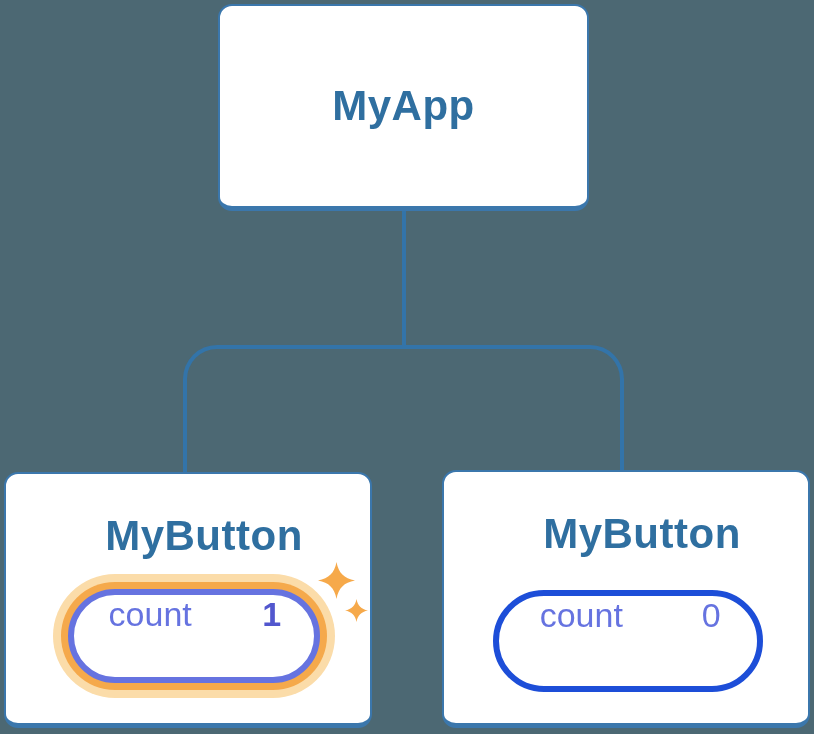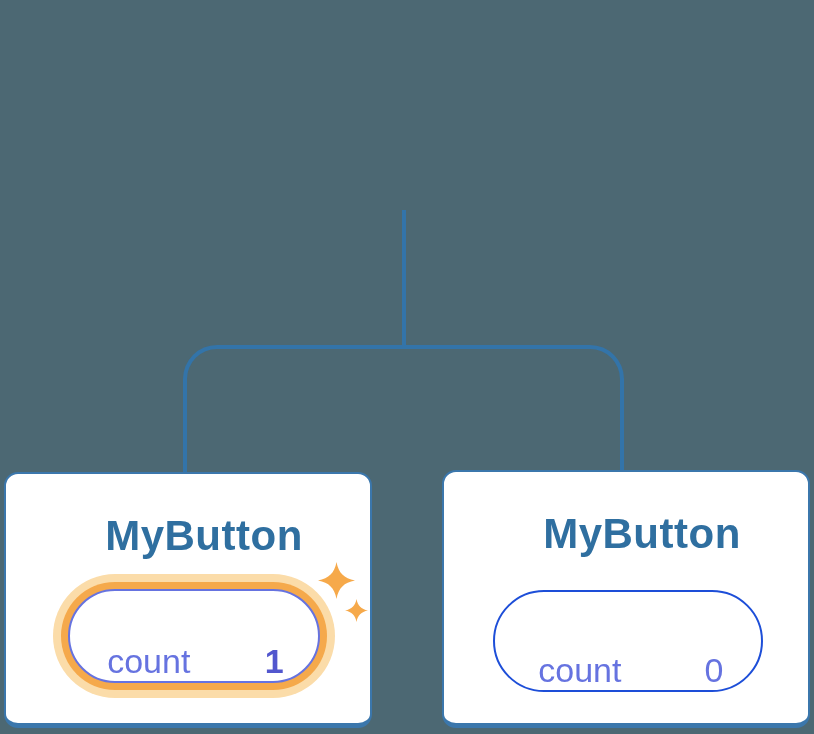--- a/index.html
+++ b/index.html
@@ -37,22 +37,22 @@
     display: flex; align-items: center; justify-content: center;
   }
   .node.child.left  { left: 4px;   top: 472px; width: 368px; height: 256px; }
   .node.child.right { left: 442px; top: 470px; width: 368px; height: 258px; }
   .child .node-label {
     position: absolute; top: 38px; left: 16px; width: 100%; text-align: center;
   }
 
   
   .pill {
-    position: absolute; display: flex; align-items: flex-end;
-    background: #ffffff; border: 2px solid #1d4ed8; border-radius: 999px;
+    position: absolute; display: flex; align-items: flex-start;
+    background: #ffffff; border: 6px solid #1d4ed8; border-radius: 999px;
     overflow: hidden;
   }
   .pill .seg {
     display: flex; align-items: center; justify-content: center;
     font-size: 34px; color: #6673E0;
   }
   .seg.key { flex: 1.8; }
   .seg.val { flex: 1; }
   .pill-divider { width: 2px; background: #6673E0; }
 
@@ -72,20 +72,23 @@
   .sparkle.small { left: 339px; top: 125px; width: 23px; height: 23px; }
 </style>
 </head>
 <body>
 
 <div class="stage">
 
   <div class="stem"></div>
   <div class="branch"></div>
 
+  <div class="node root">
+    <span class="node-label">MyApp</span>
+  </div>
 
   <div class="node child left">
     <div class="node-label">MyButton</div>
     <div class="pill highlight">
       <span class="seg key">count</span>
       <span class="pill-divider"></span>
       <span class="seg val">1</span>
     </div>
     <svg class="sparkle big" viewBox="0 0 24 24" aria-hidden="true">
       <path d="M12 0C13.4 7.2 16.8 10.6 24 12C16.8 13.4 13.4 16.8 12 24C10.6 16.8 7.2 13.4 0 12C7.2 10.6 10.6 7.2 12 0Z"></path>

